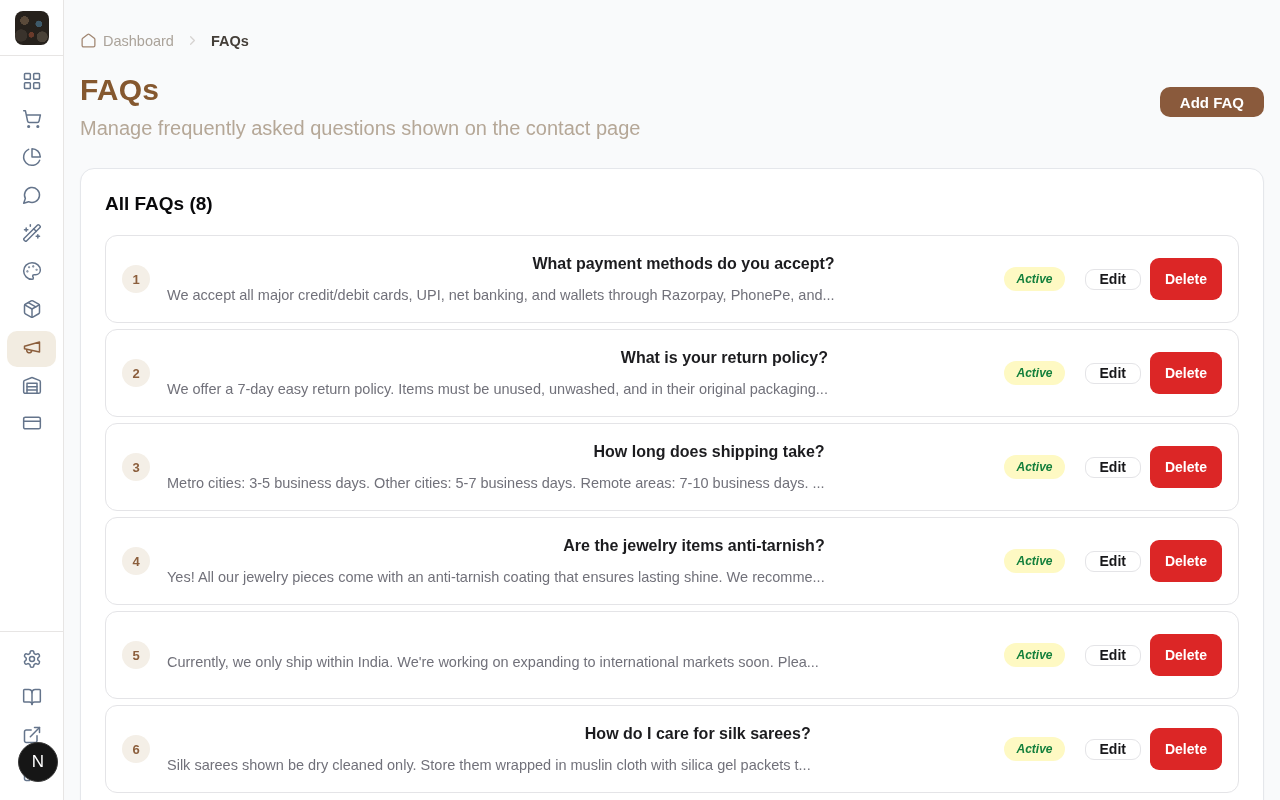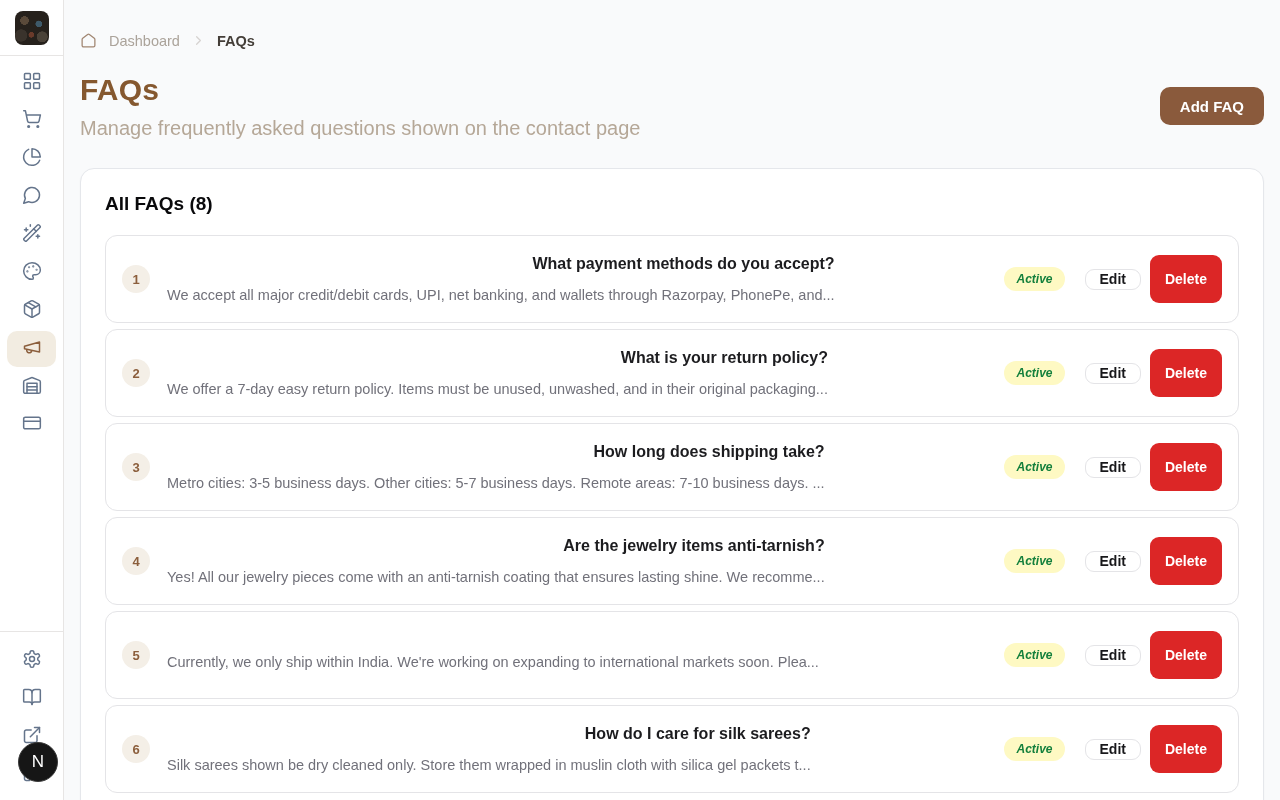--- a/index.html
+++ b/index.html
@@ -51,29 +51,29 @@
     font-size: 17px; font-weight: 400; cursor: pointer; z-index: 5;
   }
 
   
   .main { flex: 1; padding: 0 16px; }
   .breadcrumb {
     margin-top: 32px; display: flex; align-items: center; gap: 7px;
     font-size: 14.5px; color: #aba39a;
   }
   .breadcrumb .home-ic { width: 17px; height: 17px; color: #a18672; margin-right: -1px; }
-  .crumb-link { display: flex; align-items: center; gap: 13px; cursor: pointer; }
+  .crumb-link { display: flex; align-items: center; gap: 7px; cursor: pointer; }
   .crumb-sep { width: 15px; height: 15px; color: #d6d3d1; margin: 0 4px; }
   .crumb-current { color: #443e38; font-weight: 700; }
 
   .page-header { display: flex; justify-content: space-between; align-items: flex-start; margin-top: 24px; }
   .page-title { font-size: 30px; font-weight: 700; color: #85582f; letter-spacing: 0.2px; }
   .page-subtitle { margin-top: 10px; font-size: 20px; color: #b5a797; }
   .btn-add {
-    margin-top: 14px; height: 38px; padding: 0 20px; border: none; border-radius: 10px;
+    margin-top: 14px; height: 30px; padding: 0 20px; border: none; border-radius: 10px;
     background: #8a5a3c; color: #ffffff; font-size: 15px; font-weight: 700;
     font-family: inherit; cursor: pointer;
   }
 
   
   .card {
     margin-top: 28px; background: #ffffff; border: 1px solid #e5e7eb;
     border-radius: 14px; padding: 24px; box-shadow: 0 1px 2px rgba(0,0,0,0.04);
   }
   .card-heading { font-size: 19px; font-weight: 700; color: #09090b; margin-bottom: 20px; }
@@ -96,21 +96,21 @@
   .badge-active {
     background: #fef9c3; color: #15803d; font-size: 12px; font-weight: 600;
     padding: 5px 12px; border-radius: 999px; margin-right: 20px; font-style: italic;
   }
   .btn-edit {
     height: 21px; padding: 0 14px; border-radius: 9px; border: 1px solid #e4e4e7;
     background: #ffffff; color: #18181b; font-size: 14px; font-weight: 700;
     font-family: inherit; cursor: pointer; margin-right: 9px;
   }
   .btn-delete {
-    height: 48px; padding: 0 15px; border-radius: 9px; border: none;
+    height: 42px; padding: 0 15px; border-radius: 9px; border: none;
     background: #dc2626; color: #ffffff; font-size: 14px; font-weight: 700;
     font-family: inherit; cursor: pointer;
   }
 </style>
 </head>
 <body>
 
 <div class="app">
 
   <aside class="sidebar">

